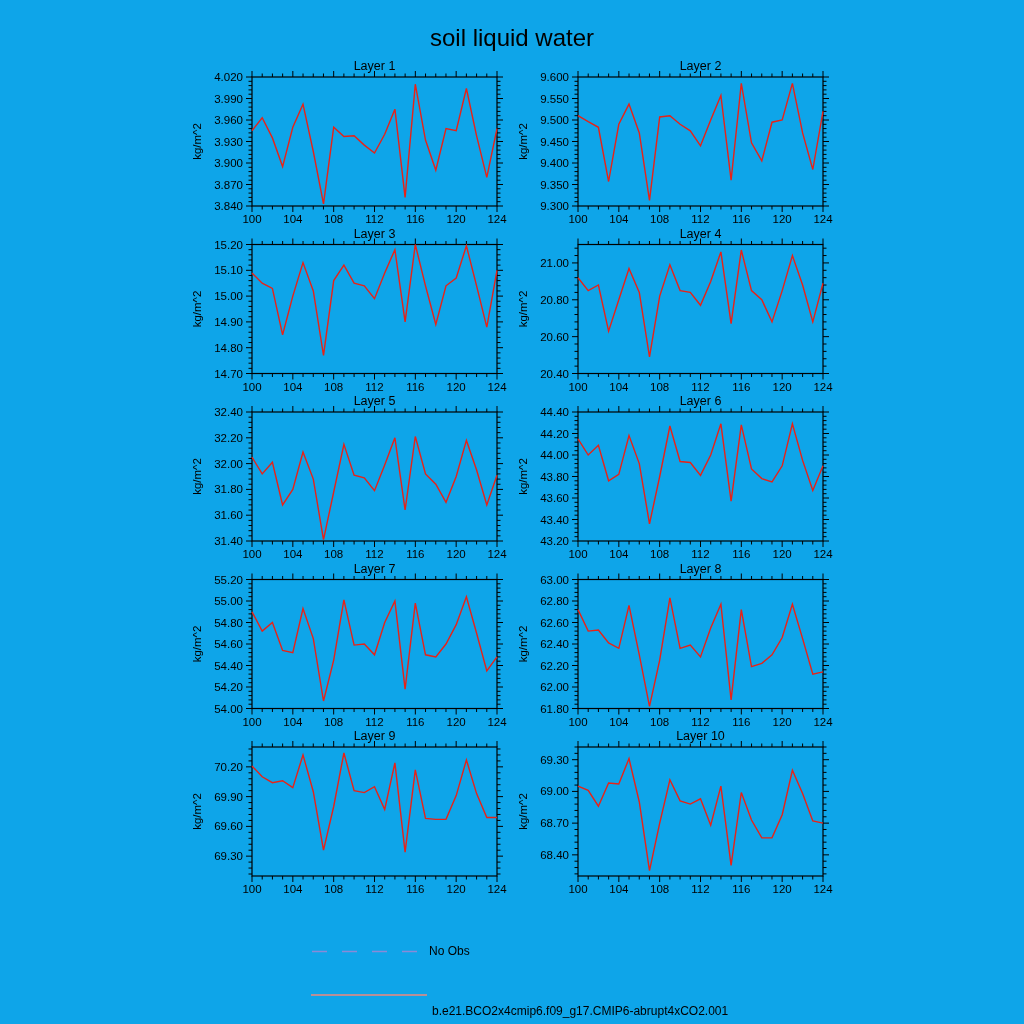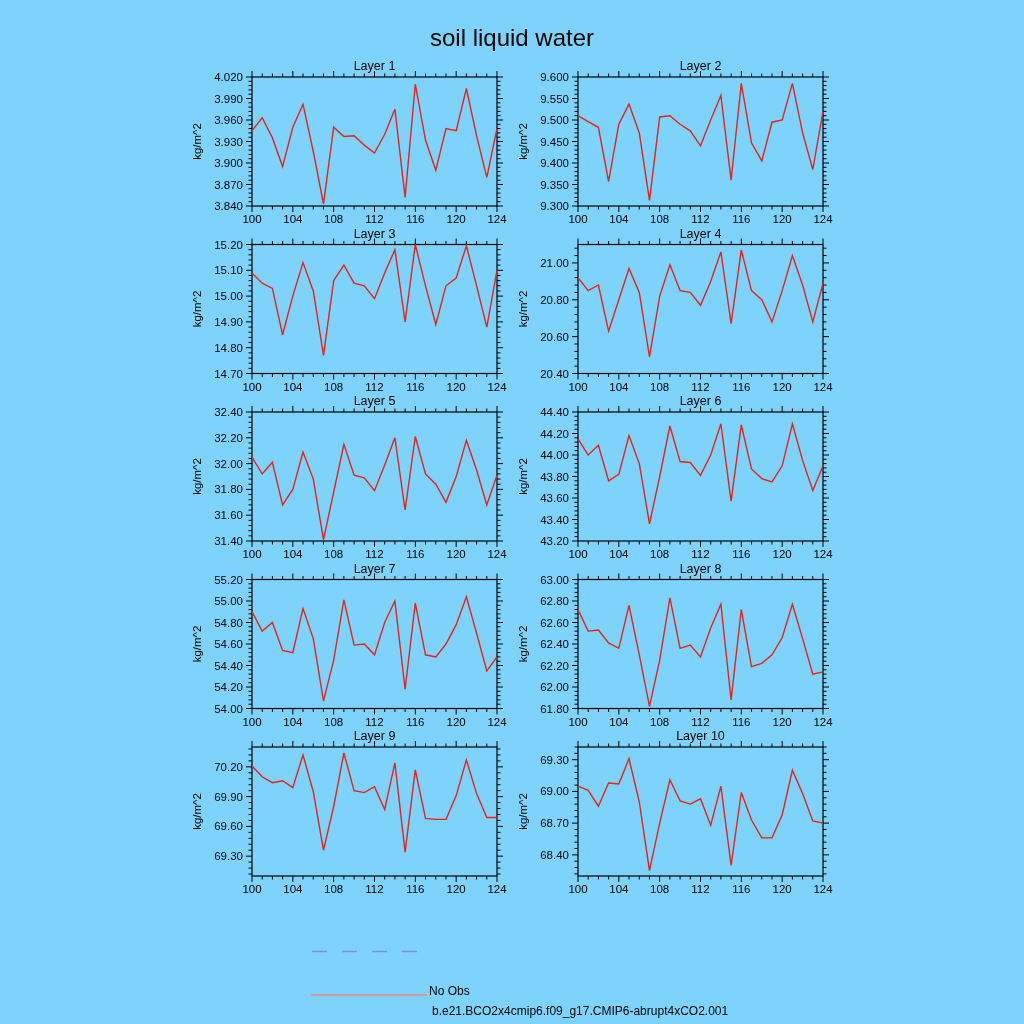--- a/index.html
+++ b/index.html
@@ -1,23 +1,23 @@
 <!DOCTYPE html>
 <html><head>
 <meta charset="utf-8">
 <style>
   html,body{margin:0;padding:0;background:#fff;}
-  .canvas{position:relative;width:1024px;height:1024px;background:#7dd3fc;overflow:hidden;
+  .canvas{position:relative;width:1024px;height:1024px;background:#0ea5e9;overflow:hidden;
           font-family:"Liberation Sans",sans-serif;color:#000;}
   .main-title{position:absolute;top:24px;left:0;width:1024px;text-align:center;
               font-size:24px;letter-spacing:0px;color:#000;}
   #chart{position:absolute;top:0;left:0;}
   svg text{font-family:"Liberation Sans",sans-serif;fill:#000;}
   .legend-label{position:absolute;font-size:12px;color:#000;white-space:nowrap;}
-  .legend-label.no-obs{left:429px;top:984px;}
+  .legend-label.no-obs{left:429px;top:944px;}
   .legend-label.model{left:432px;top:988px;margin-top:16px;}
 </style>
 </head>
 <body>
 
 <div class="canvas">
   <div class="main-title">soil liquid water</div>
   <svg id="chart" width="1024" height="1024">
       <g>
         <line x1="252" y1="206" x2="252" y2="212" stroke="#000000" stroke-width="1"></line>

